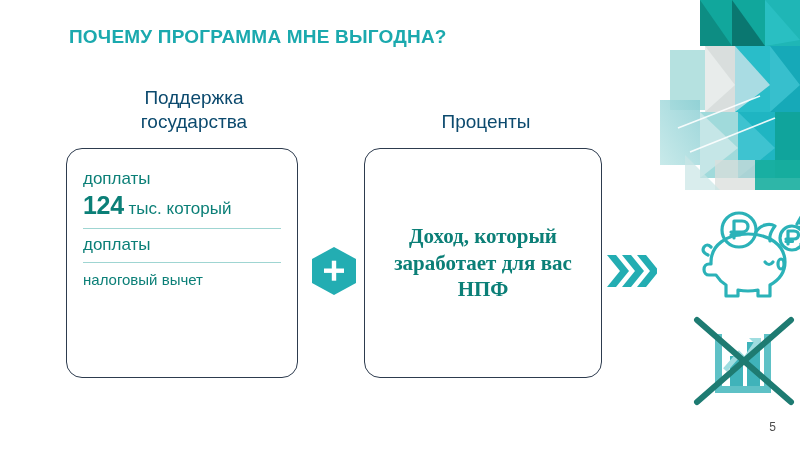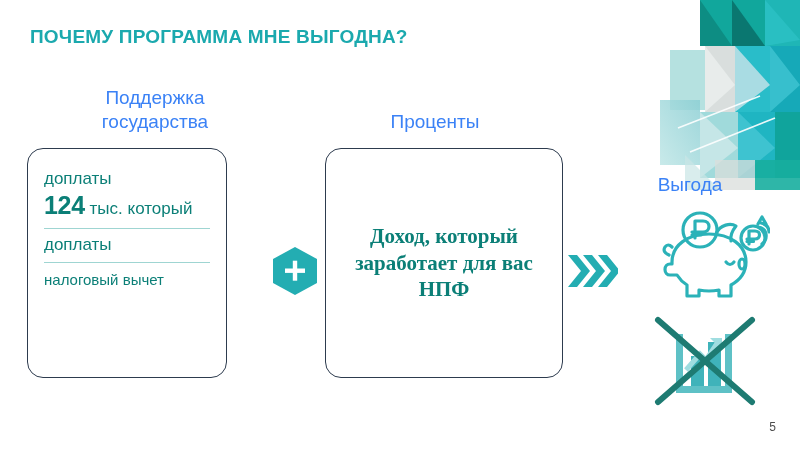--- a/index.html
+++ b/index.html
@@ -1,51 +1,51 @@
 <!DOCTYPE html>
 <html><head>
 <meta charset="utf-8">
 <style>
   html,body{margin:0;padding:0;background:#ffffff;}
   body{
     width:800px;height:450px;position:relative;overflow:hidden;
     font-family:"Liberation Sans","DejaVu Sans",sans-serif;
     background:#ffffff;
   }
-  .slide{position:absolute;inset:0;background:#fff;}
+  .slide{position:absolute;inset:0;background:#fff;margin-left:39px;}
 
   
   .corner-deco{
     position:absolute;top:0;right:0;width:140px;height:190px;
     overflow:hidden;pointer-events:none;
   }
   .corner-deco svg{display:block;}
 
   
   .slide-title{
     position:absolute;left:30px;top:26px;
     font-size:19px;font-weight:bold;letter-spacing:.2px;
     color:#1BA9AE;white-space:nowrap;
   }
 
   
   .caption{
-    position:absolute;color:#3b82f6;font-size:19px;font-weight:normal;
+    position:absolute;color:#0c4a6e;font-size:19px;font-weight:normal;
     line-height:1.25;text-align:center;
   }
   .caption-left{left:60px;top:86px;width:190px;}
-  .caption-mid{left:320px;top:110px;width:230px;}
+  .caption-mid{left:332px;top:110px;width:230px;}
   .caption-right{left:620px;top:173px;width:140px;}
 
   
   .card{
     position:absolute;background:#fff;border:1.6px solid #2d3b4e;
     border-radius:16px;box-sizing:border-box;
   }
-  .card-left{left:27px;top:148px;width:200px;height:230px;padding:14px 16px 0 16px;}
+  .card-left{left:27px;top:148px;width:232px;height:230px;padding:14px 16px 0 16px;}
   .card-mid{left:325px;top:148px;width:238px;height:230px;
             display:flex;align-items:center;justify-content:center;font-family:Liberation Serif, serif;}
 
   .benefit-row{padding:6px 0 8px 0;}
   .benefit-row + .benefit-row{border-top:1px solid #9fd5d2;}
   .benefit-label{
     color:#0b7f77;font-size:17px;line-height:1.15;font-weight:normal;
   }
   .benefit-value{
     color:#0b7f77;font-size:17px;line-height:1.2;margin-top:1px;
@@ -132,21 +132,20 @@
         <line x1="18" y1="128" x2="100" y2="96" stroke="#ffffff" stroke-width="1.6" opacity=".9"></line>
         <line x1="30" y1="152" x2="115" y2="118" stroke="#ffffff" stroke-width="1.6" opacity=".9"></line>
       </g>
     </svg>
   </div>
 
   <div class="slide-title">ПОЧЕМУ ПРОГРАММА МНЕ ВЫГОДНА?</div>
 
   <div class="caption caption-left">Поддержка государства</div>
   <div class="caption caption-mid">Проценты</div>
-  <div class="caption caption-right">Выгода</div>
 
   <div class="card card-left">
 
     <div class="benefit-row">
       <div class="benefit-label">доплаты</div>
       <div class="benefit-value">
         <span class="big">124</span>
         <span class="unit">тыс. который</span>
       </div>
     </div>

